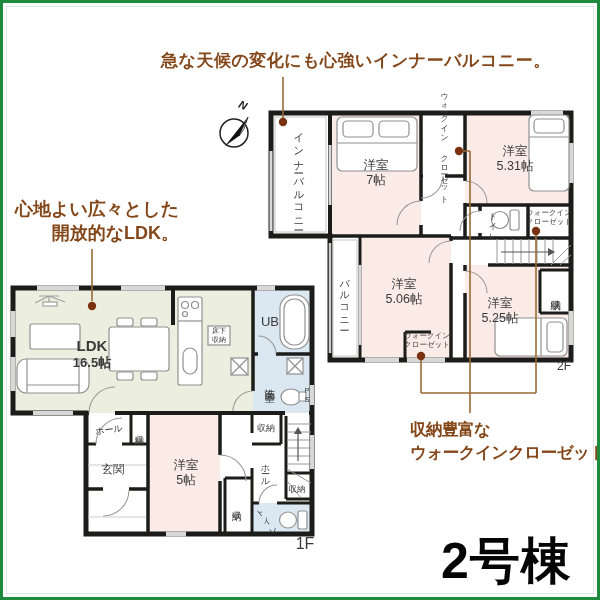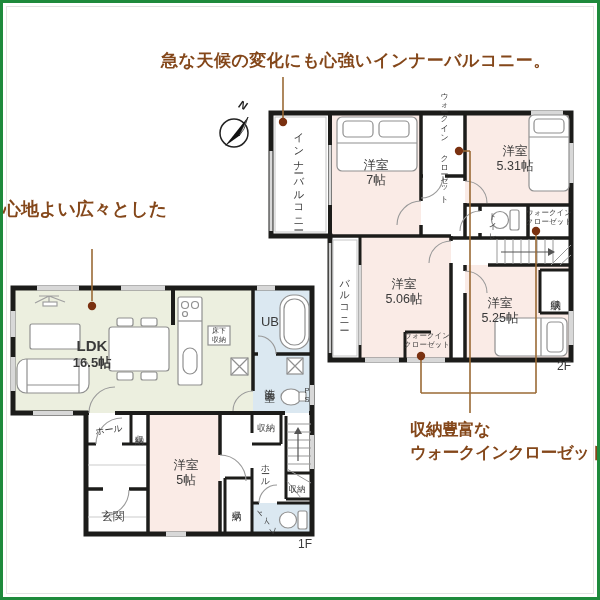--- a/index.html
+++ b/index.html
@@ -283,37 +283,39 @@
   </div>
   <div class="lbl two" style="left:216px;top:332px;font-size:7px;line-height:8.5px;">
     <line>床下</line>
     <line>収納</line>
   </div>
   <div class="lbl" style="left:267px;top:319px;font-size:13px;">UB</div>
   <div class="lbl v" style="left:267px;top:380px;font-size:10.5px;">洗面室</div>
   <div class="lbl v" style="left:304px;top:392px;font-size:7.5px;letter-spacing:0;">PS</div>
   <div class="lbl" style="left:106px;top:427px;font-size:9px;transform:translate(-50%,-50%) rotate(-8deg);">ホール</div>
   <div class="lbl v" style="left:136px;top:426px;font-size:9px;letter-spacing:1px;">収納</div>
-  <div class="lbl" style="left:110px;top:467px;font-size:11.5px;margin-top:47px;">玄関</div>
+  <div class="lbl" style="left:110px;top:467px;font-size:11.5px;">玄関</div>
   <div class="lbl two" style="left:183px;top:470px;font-size:12.5px;">
     <line>洋室</line>
     <line>5帖</line>
   </div>
   <div class="lbl" style="left:263px;top:425px;font-size:9px;">収納</div>
   <div class="lbl v" style="left:262px;top:467px;font-size:9px;letter-spacing:1px;">ホール</div>
   <div class="lbl v" style="left:234px;top:501px;font-size:9.5px;letter-spacing:1px;">収納</div>
   <div class="lbl" style="left:294px;top:486px;font-size:8.5px;">収納</div>
   <div class="lbl v" style="left:261px;top:516px;font-size:8px;transform:translate(-50%,-50%) rotate(-38deg);">トイレ</div>
-  <div class="lbl" style="left:302px;top:541px;font-size:12px;text-align:center;">1F</div>
+  <div class="lbl" style="left:302px;top:541px;font-size:16px;text-align:center;">1F</div>
 
   <div class="ann" style="left:158px;top:46px;font-size:17px;letter-spacing:0.5px;font-family:Liberation Serif, serif;">急な天候の変化にも心強いインナーバルコニー。</div>
-  <div class="ann" style="left:0;top:194px;font-size:18px;line-height:24px;text-align:right;">
+  <div class="ann" style="left:12px;top:194px;font-size:18px;line-height:24px;text-align:right;">
     <line style="display:block;">心地よい広々とした</line>
+    <line style="display:block;">開放的なLDK。</line>
   </div>
   <div class="ann" style="left:407px;top:415px;font-size:16.5px;line-height:23px;letter-spacing:-0.5px;">
     <line style="display:block;">収納豊富な</line>
     <line style="display:block;">ウォークインクローゼット。</line>
   </div>
 
+  <div id="building-label">2号棟</div>
   <div id="compass-n">N</div>
 
   <div id="inner-frame"></div>
 </div>
 
 </body></html>

